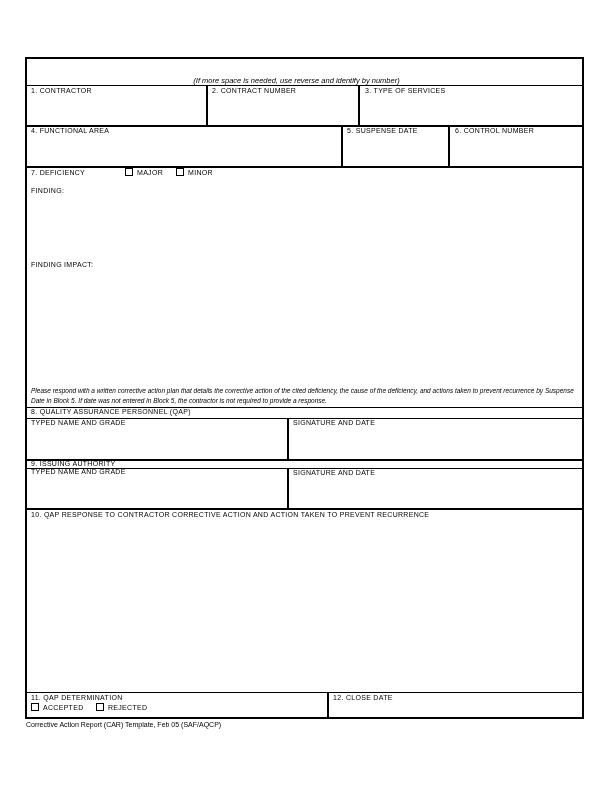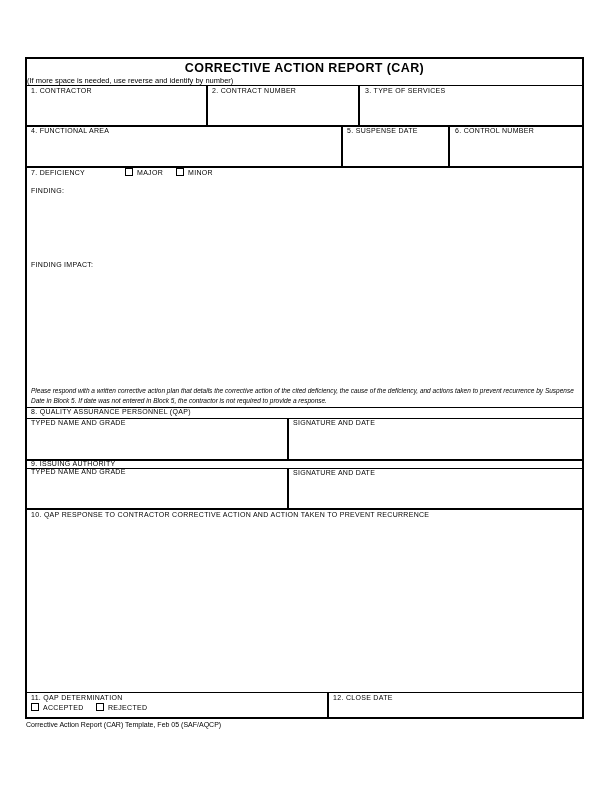--- a/index.html
+++ b/index.html
@@ -2,31 +2,30 @@
 <html><head>
 <meta charset="utf-8">
 <style>
   html, body { margin:0; padding:0; background:#ffffff; }
   body { width:612px; height:792px; position:relative; font-family:"Liberation Sans", sans-serif; color:#000; overflow:hidden; }
   .form { position:absolute; left:25px; top:57px; width:559px; height:662px; border:2px solid #000; box-sizing:border-box; }
   .hline { position:absolute; left:0; right:0; height:0; border-top:1.5px solid #000; }
   .vline { position:absolute; width:0; border-left:2px solid #000; }
   .lbl { position:absolute; font-size:7px; letter-spacing:0.3px; white-space:nowrap; text-transform:uppercase; }
   .title { position:absolute; left:0; right:0; top:2px; text-align:center; font-size:12.5px; font-weight:bold; letter-spacing:0.4px; }
-  .subtitle { position:absolute; left:0; right:16px; top:17px; font-size:7.5px; }
+  .subtitle { position:absolute; left:0; right:16px; top:17px; text-align:center; font-size:7.5px; font-style:italic; }
   .note { position:absolute; font-size:6.5px; font-style:italic; line-height:10px; left:4px; right:4px; }
   .chk { display:inline-block; width:6px; height:6px; border:1px solid #000; vertical-align:-1px; margin-right:4px; background:#fff; }
   .footer { position:absolute; left:26px; top:721px; font-size:7px; }
   .field { position:absolute; border:none; background:transparent; outline:none; font-family:"Liberation Sans", sans-serif; font-size:9px; }
 </style>
 </head>
 <body>
 
 <div class="form">
-  <div class="title">CORRECTIVE ACTION REPORT (CAR)</div>
   <div class="subtitle">(If more space is needed, use reverse and identify by number)</div>
   <div class="hline" style="top:26px;"></div>
 
   <div class="lbl" style="left:4px; top:28px;">1. CONTRACTOR</div>
   <input class="field" style="left: 4px; top: 40px; width: 170px; height: 24px;">
   <div class="vline" style="left:179px; top:26px; height:41px;"></div>
   <div class="lbl" style="left:185px; top:28px;">2. CONTRACT NUMBER</div>
   <input class="field" style="left: 185px; top: 40px; width: 145px; height: 24px;">
   <div class="vline" style="left:331px; top:26px; height:41px;"></div>
   <div class="lbl" style="left:338px; top:28px;">3. TYPE OF SERVICES</div>

